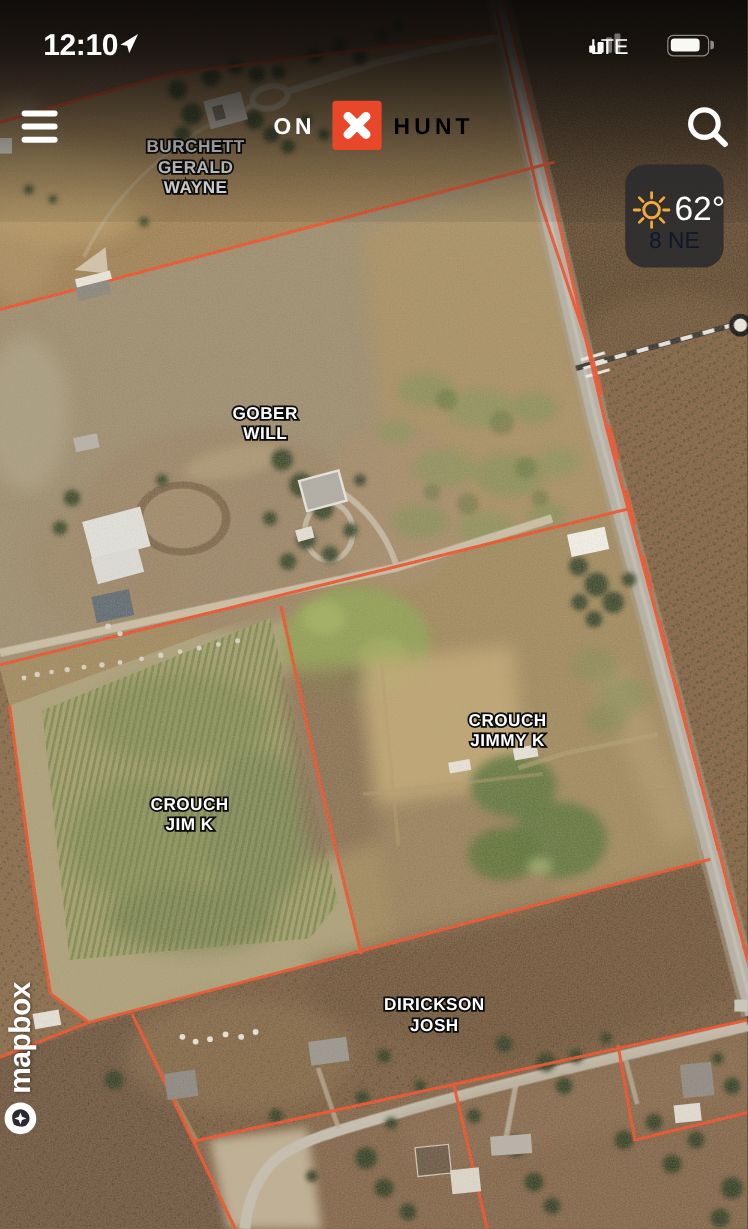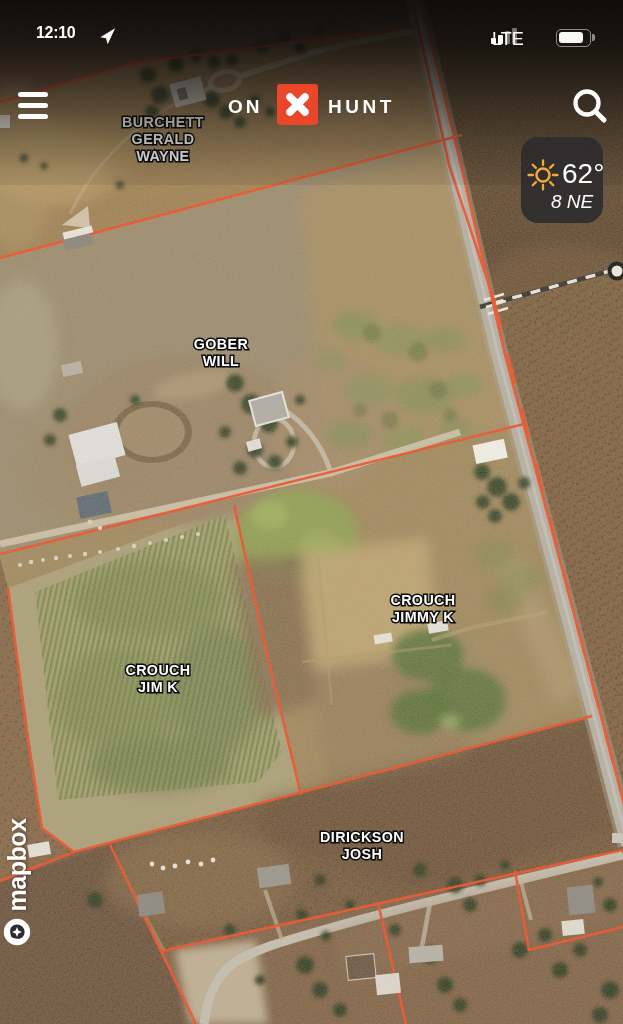--- a/index.html
+++ b/index.html
@@ -420,21 +420,21 @@
 
   <g>
           <text x="362" y="842">DIRICKSON</text>
           <text x="362" y="859">JOSH</text>
         </g>
 </g>
 </svg>
 
 <div style="position:absolute;left:0;top:0;width:623px;height:185px;background:linear-gradient(to bottom, rgba(10,8,7,0.95) 0px, rgba(10,8,7,0.84) 45px, rgba(10,8,7,0.6) 90px, rgba(10,8,7,0.33) 135px, rgba(10,8,7,0.13) 172px, rgba(10,8,7,0) 205px);"></div>
 
-<div style="position:absolute;left:36px;top:24px;font-size:16px;font-weight:bold;color:#fff;letter-spacing:-0.3px;">12:10</div>
+<div style="position:absolute;left:36px;top:24px;font-size:25px;font-weight:bold;color:#fff;letter-spacing:-0.3px;">12:10</div>
 
 <svg style="position:absolute;left:98px;top:27px;" width="19" height="19" viewBox="0 0 18 18">
       <path d="M2.2,9.8 L16.2,1.2 L9.2,16.4 L7.6,10.6 Z" fill="#fff"></path>
     </svg>
 
 <div style="position:absolute;left:491px;top:38px;width:5px;height:6px;background:#fff;border-radius:1px;"></div>
 <div style="position:absolute;left:498px;top:35px;width:5px;height:9px;background:#fff;border-radius:1px;"></div>
 <div style="position:absolute;left:505px;top:31px;width:5px;height:13px;background:rgba(255,255,255,0.4);border-radius:1px;"></div>
 <div style="position:absolute;left:512px;top:28px;width:5px;height:16px;background:rgba(255,255,255,0.4);border-radius:1px;"></div>
 
@@ -451,21 +451,21 @@
 <div style="position:absolute;left:228px;top:96px;font-size:19px;font-weight:700;color:#fff;letter-spacing:3px;">ON</div>
 
 <div style="position:absolute;left:277px;top:84px;width:41px;height:41px;background:#e8472a;border-radius:3px;"></div>
 <svg style="position:absolute;left:277px;top:84px;" width="41" height="41" viewBox="0 0 41 41">
   <g stroke="#fff" stroke-width="7.5" stroke-linecap="round">
     <path d="M13,13 L28,28"></path>
         <path d="M28,13 L13,28"></path>
   </g>
 </svg>
 
-<div style="position:absolute;left:328px;top:96px;font-size:19px;font-weight:800;color:#ffffff;letter-spacing:3.5px;">HUNT</div>
+<div style="position:absolute;left:328px;top:96px;font-size:19px;font-weight:800;color:#000000;letter-spacing:3.5px;">HUNT</div>
 
 <svg style="position:absolute;left:570px;top:86px;" width="40" height="40" viewBox="0 0 40 40">
   <circle cx="17" cy="17" r="11.5" fill="none" stroke="#fff" stroke-width="4.3"></circle>
   <path d="M25.5,25.5 L34,34" stroke="#fff" stroke-width="5" stroke-linecap="round"></path>
 </svg>
 
 <div style="position:absolute;left:521px;top:137px;width:82px;height:86px;background:rgba(43,43,45,0.88);border-radius:17px;"></div>
 
 <svg style="position:absolute;left:525px;top:157px;" width="36" height="36" viewBox="0 0 36 36">
   <circle cx="18" cy="18" r="6.5" fill="none" stroke="#f3a93a" stroke-width="2.5"></circle>
@@ -476,21 +476,21 @@
         <path d="M28,18 L32.5,18"></path>
     <path d="M7.7,7.7 L10.9,10.9"></path>
         <path d="M25.1,25.1 L28.3,28.3"></path>
         <path d="M7.7,28.3 L10.9,25.1"></path>
         <path d="M25.1,10.9 L28.3,7.7"></path>
   </g>
 </svg>
 
 <div style="position:absolute;left:562px;top:158px;font-size:28px;color:#fff;">62°</div>
 
-<div style="position:absolute;left:521px;top:191px;width:102px;text-align:center;font-size:19px;color:#ffffff;font-style:italic;">8 NE</div>
+<div style="position:absolute;left:521px;top:191px;width:82px;text-align:center;font-size:19px;color:#0f172a;">8 NE</div>
 
 <div style="position:absolute;left:-53px;top:851px;width:140px;height:28px;line-height:28px;transform:rotate(-90deg);text-align:center;font-size:25px;font-weight:bold;color:#fff;text-shadow:0 1px 3px rgba(0,0,0,0.55);letter-spacing:-0.5px;">mapbox</div>
 
 <svg style="position:absolute;left:3px;top:918px;" width="28" height="28" viewBox="0 0 28 28">
   <circle cx="14" cy="14" r="13.2" fill="#fff"></circle>
   <path d="M14,6.5 C18.5,6.5 21.5,9.8 21.5,14 C21.5,19 14,21.5 14,21.5 C14,21.5 6.5,19 6.5,14 C6.5,9.8 9.5,6.5 14,6.5 Z" fill="#2b2a33" transform="rotate(45 14 14)"></path>
   <path d="M14,9 L15.4,12.6 L19,14 L15.4,15.4 L14,19 L12.6,15.4 L9,14 L12.6,12.6 Z" fill="#fff"></path>
 </svg>
 
 </div>

